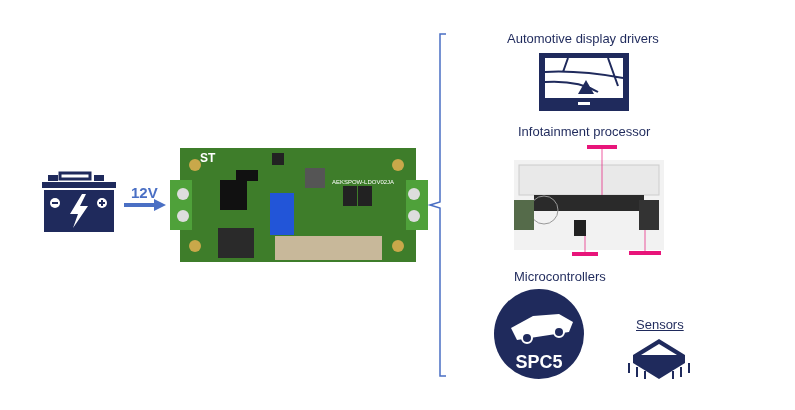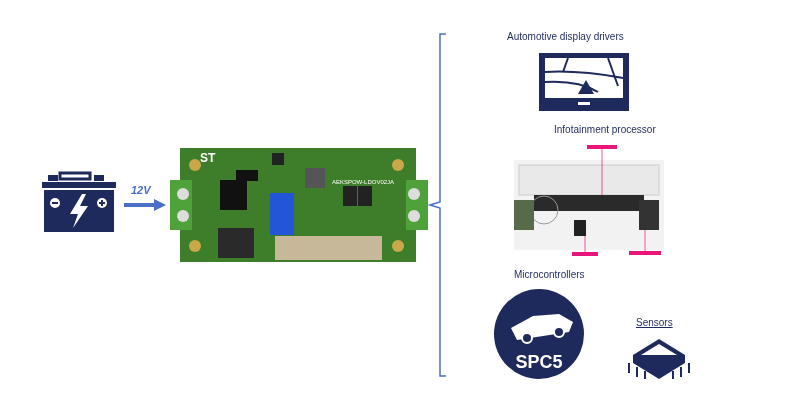--- a/index.html
+++ b/index.html
@@ -1,19 +1,19 @@
 <!DOCTYPE html>
 <html><head>
 <meta charset="utf-8">
 <style>
   html,body{margin:0;padding:0;background:#ffffff;}
   body{width:795px;height:410px;position:relative;overflow:hidden;font-family:"Liberation Sans",sans-serif;}
   .abs{position:absolute;}
-  .lbl{position:absolute;color:#1f2a5c;font-size:10px;white-space:nowrap;}
-  .v12{position:absolute;color:#4a6fc4;font-weight:bold;font-size:11px;font-style:italic;}
+  .lbl{position:absolute;color:#1f2a5c;font-size:13px;white-space:nowrap;}
+  .v12{position:absolute;color:#4a6fc4;font-weight:bold;font-size:15px;}
 </style>
 </head>
 <body>
 
 <svg class="abs" style="left:38px;top:170px" width="82" height="64" viewBox="0 0 82 64">
   <rect x="22" y="3" width="30" height="6" fill="none" stroke="#1f2a5c" stroke-width="3"></rect>
   <rect x="10" y="5" width="10" height="6" fill="#1f2a5c"></rect>
   <rect x="56" y="5" width="10" height="6" fill="#1f2a5c"></rect>
   <rect x="4" y="12" width="74" height="6" fill="#1f2a5c"></rect>
   <rect x="6" y="20" width="70" height="42" fill="#1f2a5c"></rect>
@@ -62,21 +62,21 @@
 
 <div class="lbl" style="left:507px;top:31px;">Automotive  display drivers</div>
 <svg class="abs" style="left:538px;top:52px" width="92" height="60">
   <rect x="1" y="1" width="90" height="58" fill="#1f2a5c"></rect>
   <rect x="7" y="6" width="78" height="40" fill="#fff"></rect>
   <path d="M7 20 Q40 18 85 26 M7 30 Q40 28 60 40 M30 6 L25 20 M70 6 L80 34" stroke="#1f2a5c" stroke-width="2" fill="none"></path>
   <polygon points="40,42 48,28 56,42" fill="#1f2a5c"></polygon>
   <rect x="40" y="50" width="12" height="3" fill="#fff"></rect>
 </svg>
 
-<div class="lbl" style="left:518px;top:124px;margin-left:36px;">Infotainment processor</div>
+<div class="lbl" style="left:518px;top:124px;">Infotainment processor</div>
 <svg class="abs" style="left:514px;top:145px" width="150" height="120">
   <rect x="0" y="15" width="150" height="90" fill="#f2f2f2"></rect>
   <rect x="5" y="20" width="140" height="30" fill="#e9e9e9" stroke="#ccc"></rect>
   <rect x="20" y="50" width="110" height="16" fill="#2a2a2a"></rect>
   <circle cx="30" cy="65" r="14" fill="none" stroke="#999"></circle>
   <rect x="0" y="55" width="20" height="30" fill="#556b4a"></rect>
   <rect x="125" y="55" width="20" height="30" fill="#333"></rect>
   <rect x="60" y="75" width="12" height="16" fill="#222"></rect>
   <rect x="73" y="0" width="30" height="4" fill="#e8157a"></rect>
   <rect x="58" y="107" width="26" height="4" fill="#e8157a"></rect>

